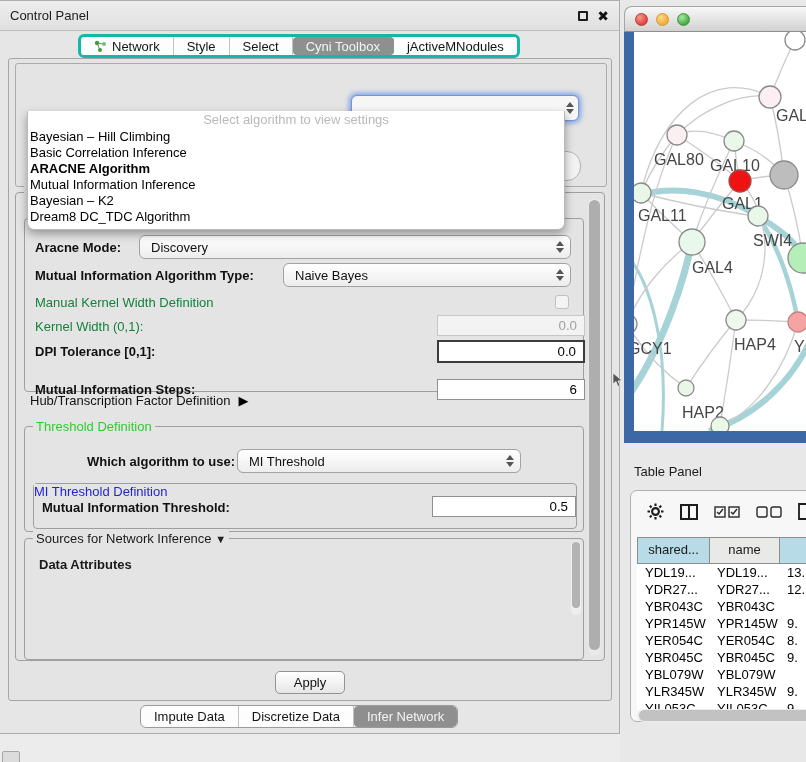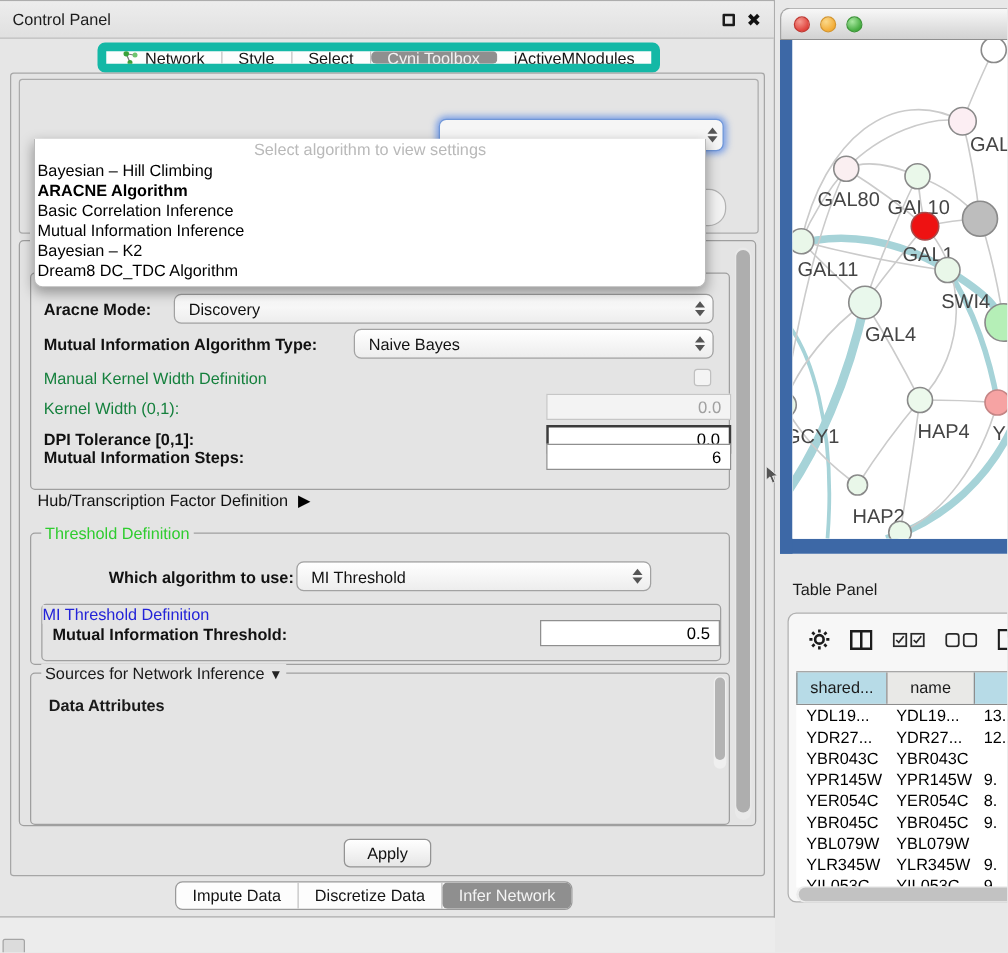--- a/index.html
+++ b/index.html
@@ -12,21 +12,21 @@
   .screen{position:relative;width:806px;height:762px;overflow:hidden;background:#ececec}
 
   
   .win-control{position:absolute;left:0;top:3;width:620px;height:734px;background:#e6e6e6;border:1px solid #adadad;border-left:none}
   .cp-titlebar{position:relative;height:30px;background:linear-gradient(#ededed,#e0e0e0);border-bottom:1px solid #bdbdbd;display:flex;align-items:center;padding:0 10px}
   .cp-title{font-size:13px;color:#1c1c1c}
   .cp-ticons{position:absolute;right:10px;top:0;height:30px;display:flex;align-items:center;gap:9px}
   .float-icon{width:10px;height:10px;border:2px solid #1c1c1c;border-radius:1px}
   .close-icon{font-weight:bold;font-size:14px;color:#111;line-height:10px}
 
-  .tabs-row{position:absolute;left:78px;top:33px;height:24px;display:flex;align-items:stretch;background:#fdfdfd;border:7px solid #14b8a6;border-radius:6px;overflow:hidden}
+  .tabs-row{position:absolute;left:78px;top:33px;height:24px;display:flex;align-items:stretch;background:#fdfdfd;border:3px solid #14b8a6;border-radius:6px;overflow:hidden}
   .seg{display:flex;align-items:center;gap:5px;padding:0 13px;border-right:1px solid #c2c2c2;color:#141414;white-space:nowrap}
   .seg:last-child{border-right:none}
   .seg.sel{background:var(--tab-gray);color:#f4f4f4;border-radius:4px;margin:0;border-right-color:var(--tab-gray)}
   .seg .ticon{width:13px;height:13px}
 
   .main-card{position:absolute;left:8px;top:57px;width:604px;height:643px;background:#e4e4e4;border:1px solid #a6a6a6;border-radius:3px}
 
   
   .ghost-group{position:absolute;left:6px;top:4px;width:592px;height:124px;border:1px solid #ababab;border-radius:3px}
   .ghost-combo-focus{position:absolute;left:342px;top:36px;width:228px;height:26px;background:#f6f6f6;border:1px solid #6f96d8;border-radius:6px;box-shadow:0 0 5px 2px rgba(93,140,230,.75)}
@@ -166,22 +166,22 @@
           </span>
       </div>
       <div class="ghost-combo2">
         <span>gal-filtered sif default node</span>
       </div>
 
       <div class="algo-dd">
         <div class="algo-dd-head">Select algorithm to view settings</div>
         <div id="algo-list">
             <div class="algo-item">Bayesian – Hill Climbing</div>
+            <div class="algo-item">Basic Correlation Inference</div>
             <div class="algo-item bold">ARACNE Algorithm</div>
-            <div class="algo-item">Basic Correlation Inference</div>
             <div class="algo-item">Mutual Information Inference</div>
             <div class="algo-item">Bayesian – K2</div>
             <div class="algo-item">Dream8 DC_TDC Algorithm</div>
           </div>
       </div>
 
       <div class="group settings-group">
         <span class="gtitle">Cyni Algorithm Settings</span>
         <div class="v-scroll">
             <div class="thumb"></div>
@@ -220,21 +220,21 @@
           <div class="frow" style="left:10px;top:96px;height:22px;right:6px">
             <span class="glab">Kernel Width (0,1):</span>
             <input class="tfield dis" style="left: 402px; width: 148px; top: 0px;" readonly="" value="0.0">
           </div>
 
           <div class="frow" style="left:10px;top:121px;height:23px;right:6px">
             <span class="blab">DPI Tolerance [0,1]:</span>
             <input class="tfield hot" style="left: 402px; width: 148px; top: 0px;" value="0.0">
           </div>
 
-          <div class="frow" style="left:10px;top:136px;height:21px;right:6px">
+          <div class="frow" style="left:10px;top:160px;height:21px;right:6px">
             <span class="blab">Mutual Information Steps:</span>
             <input class="tfield" style="left: 402px; width: 148px; top: 0px;" value="6">
           </div>
         </div>
 
         <div class="hub-row">
           <span>Hub/Transcription Factor Definition</span>
           <span class="tri-right">▶</span>
         </div>
 

